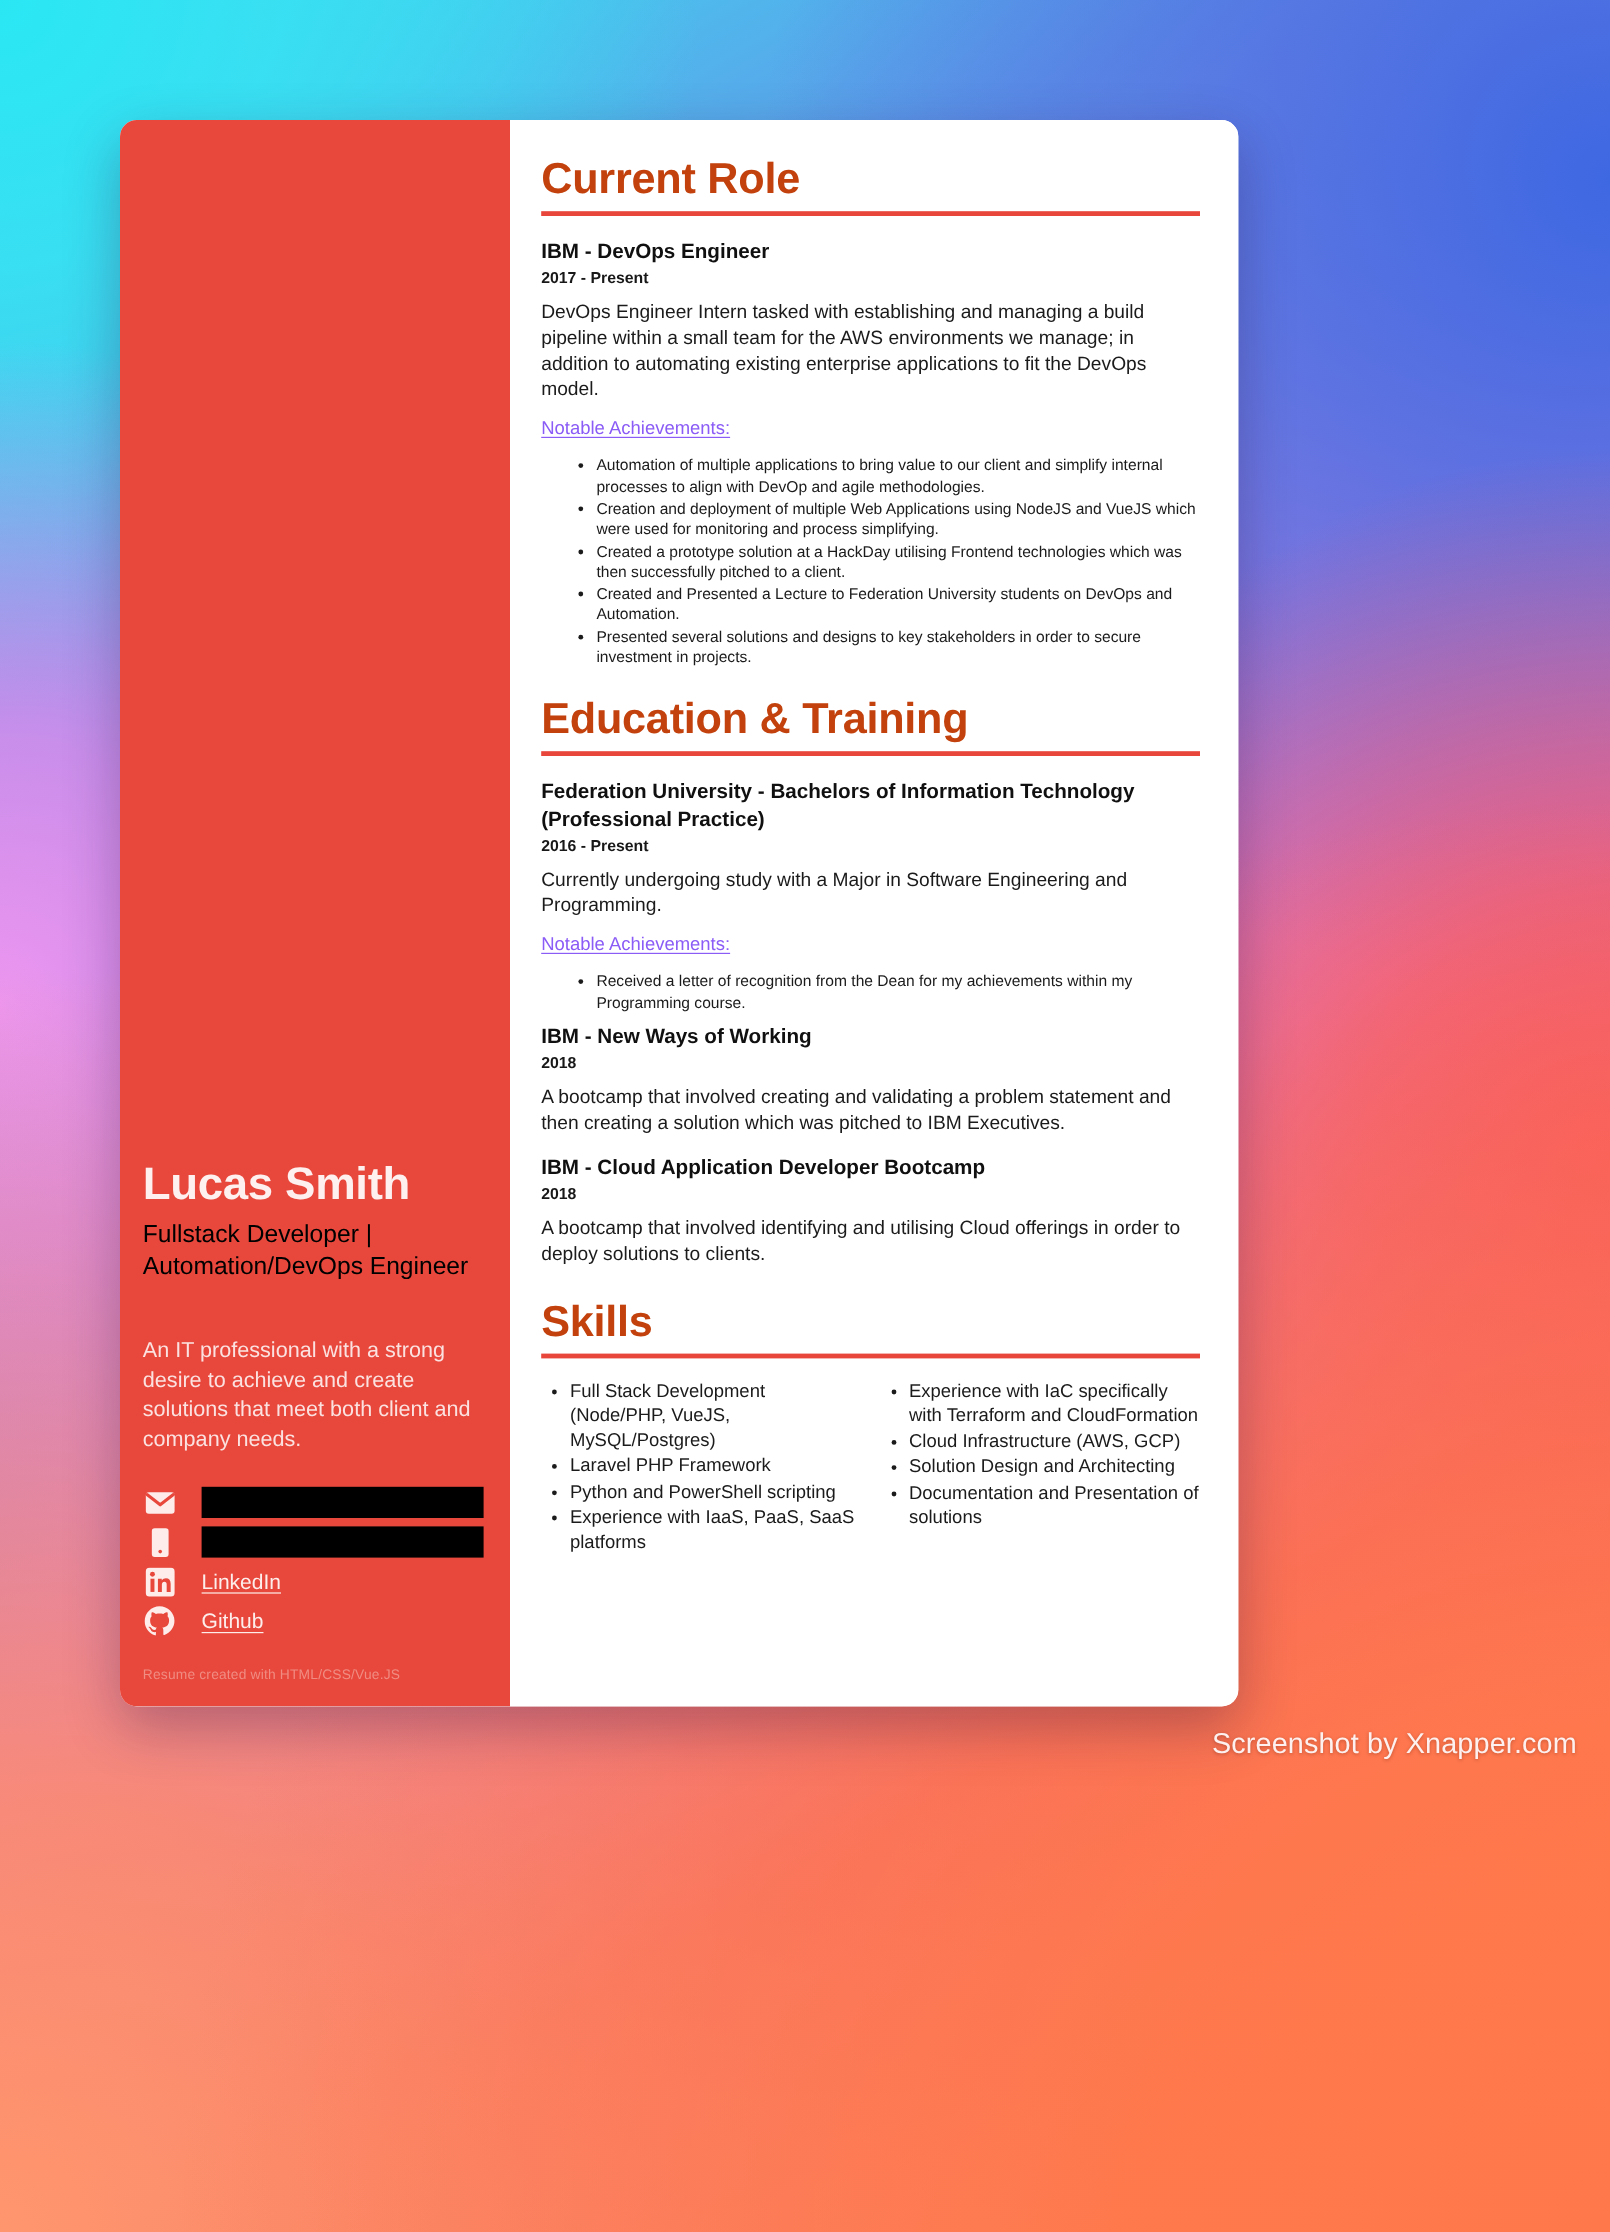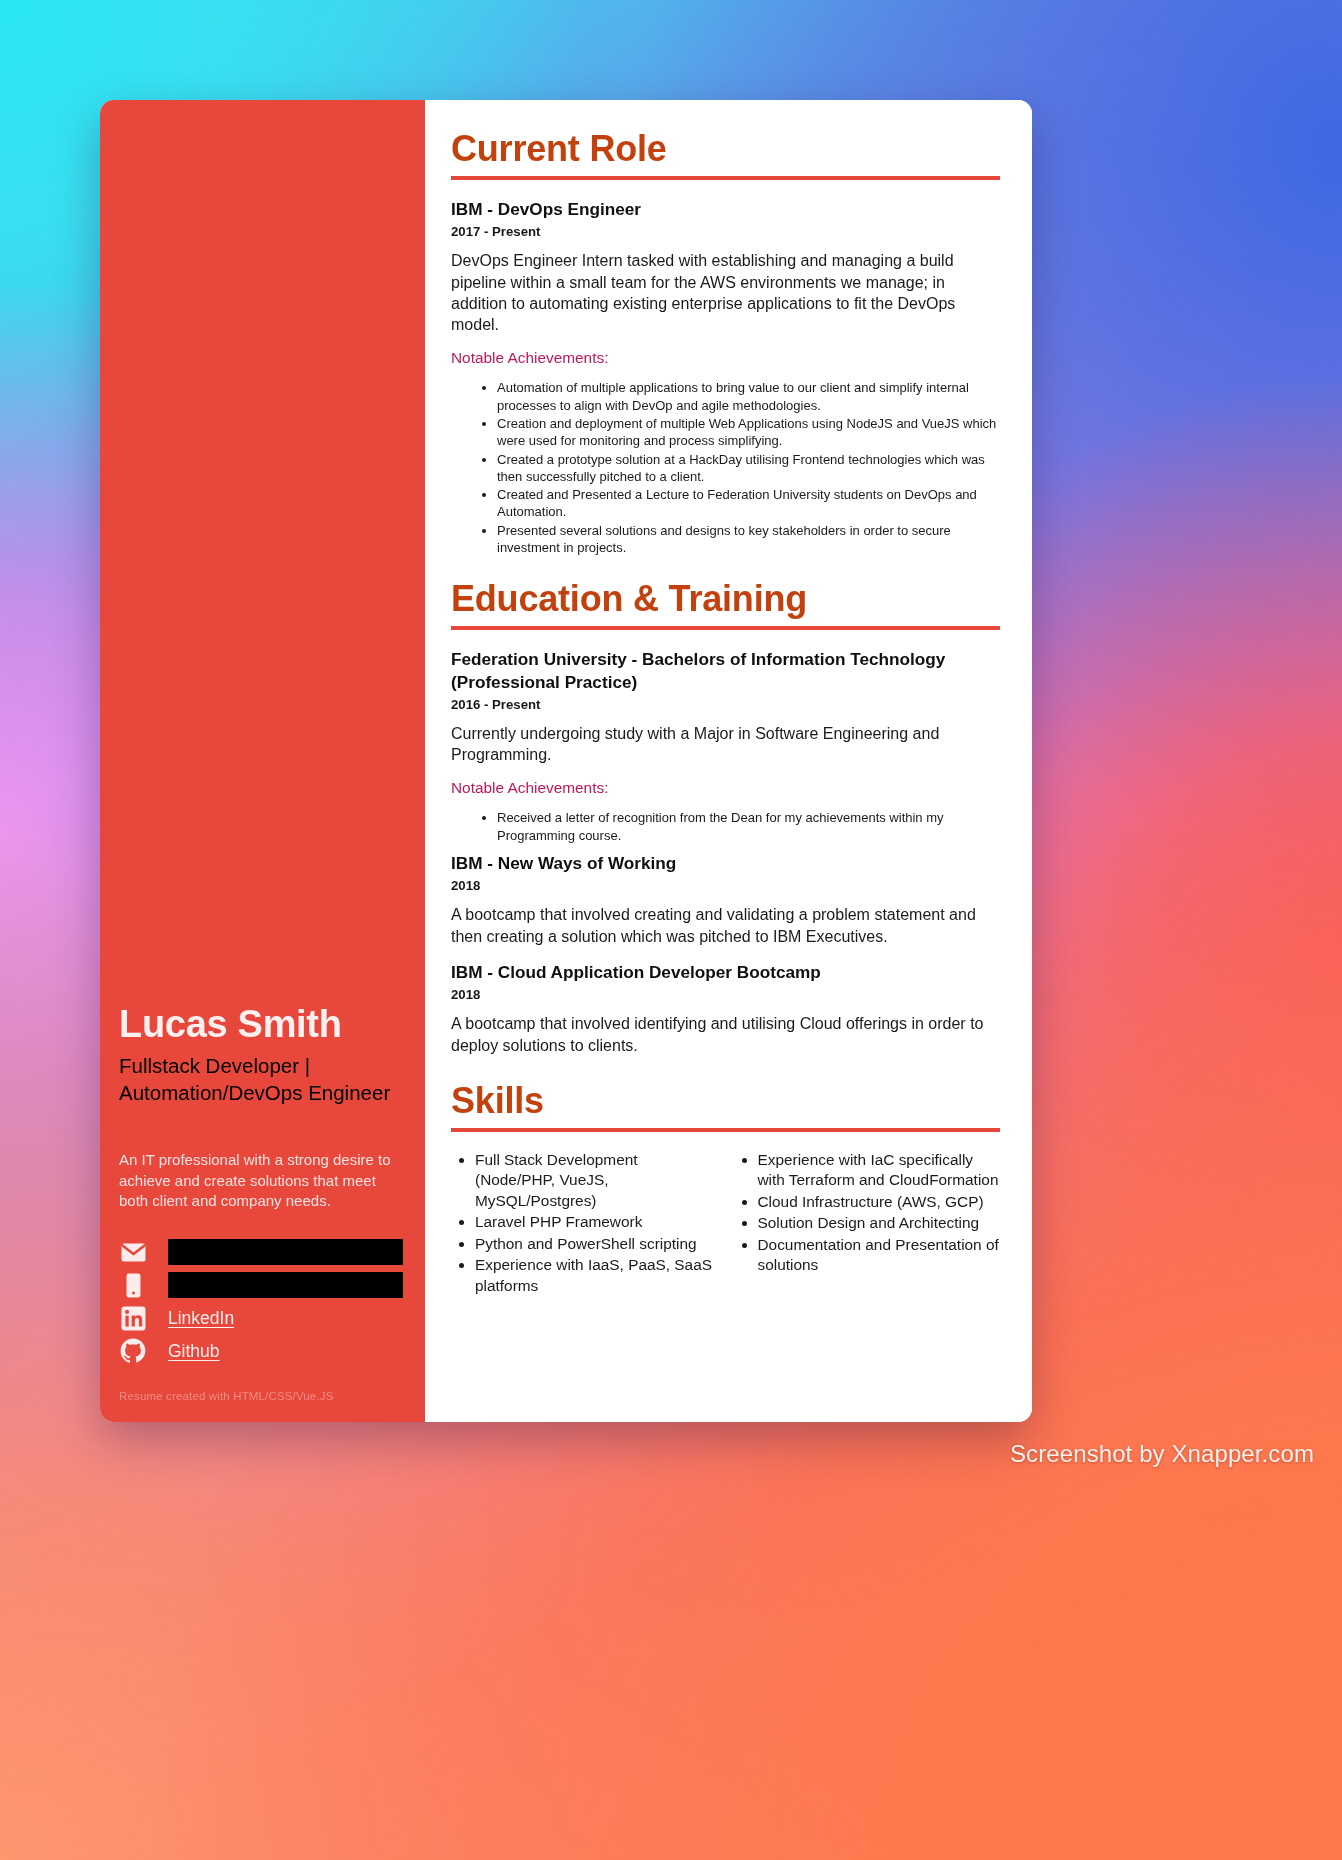--- a/index.html
+++ b/index.html
@@ -66,21 +66,21 @@
     margin-bottom: 6px;
   }
   .job-title {
     font-size: 20.5px;
     line-height: 1.32;
     color: #000000;
     font-weight: normal;
     margin-bottom: 44px;
   }
   .blurb {
-    font-size: 15px;
+    font-size: 18px;
     line-height: 1.38;
     color: #fbe2e0;
     margin-bottom: 26px;
     max-width: 286px;
   }
 
   .contact-list { display: flex; flex-direction: column; gap: 5px; }
   .contact-row {
     display: flex;
     align-items: center;
@@ -154,21 +154,22 @@
     margin-bottom: 11px;
   }
   .entry-desc {
     font-size: 16px;
     line-height: 1.33;
     color: #1b1b1b;
     margin-bottom: 14px;
   }
   .achievements-label {
     font-size: 15.4px;
-    color: #be185d;
+    color: #8b5cf6;
+    text-decoration: underline;
     text-underline-offset: 2px;
     margin-bottom: 12px;
   }
   ul.bullets {
     margin: 0 0 8px 0;
     padding-left: 46px;
   }
   ul.bullets li {
     font-size: 13px;
     line-height: 1.33;

